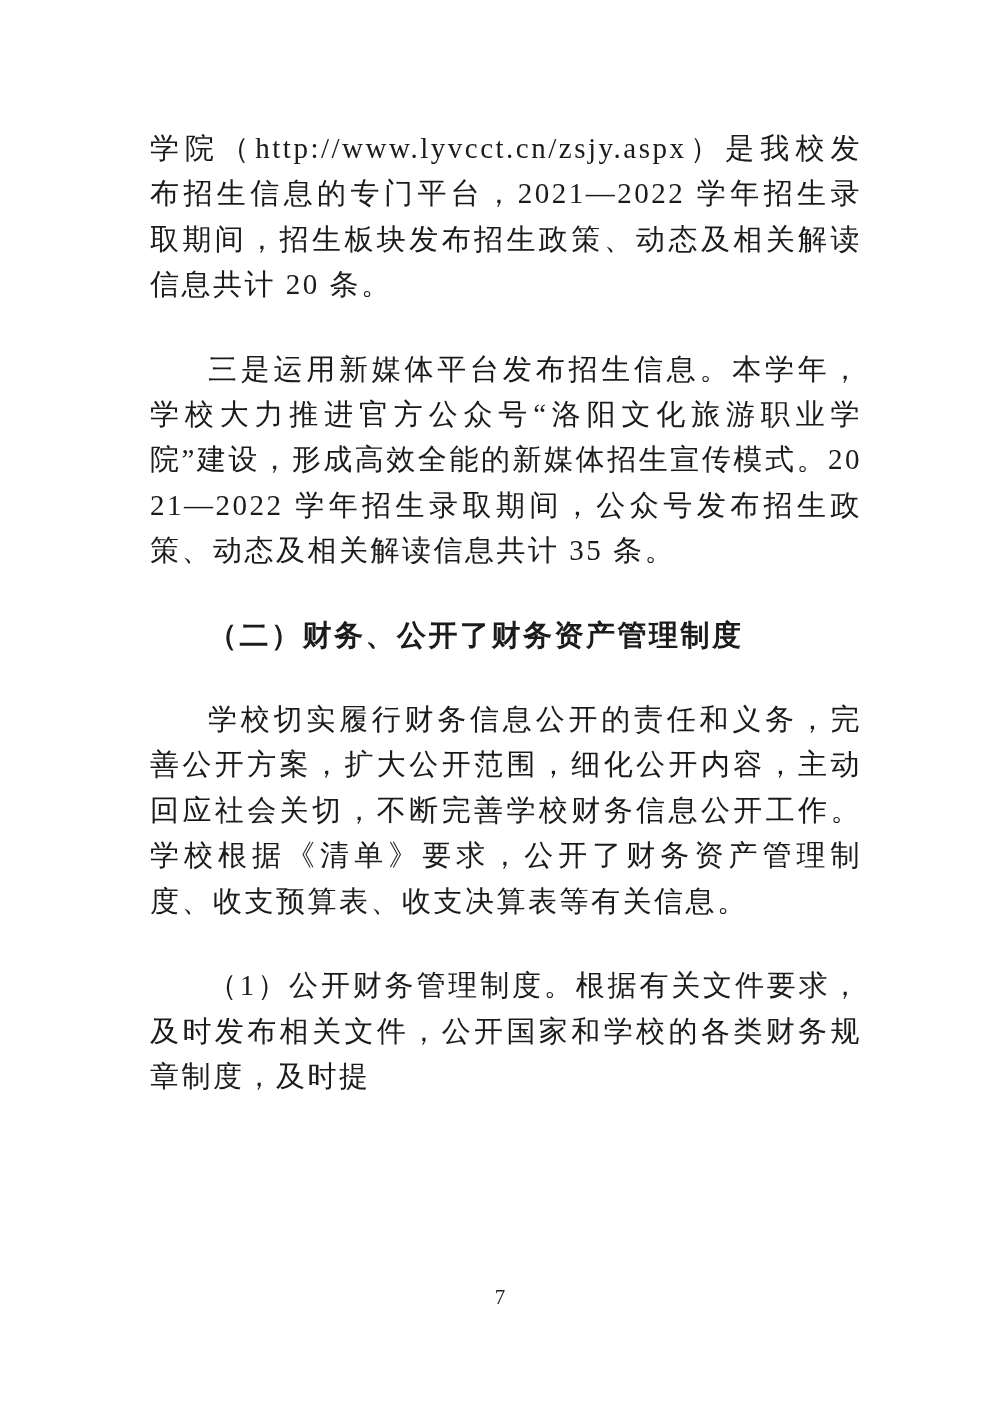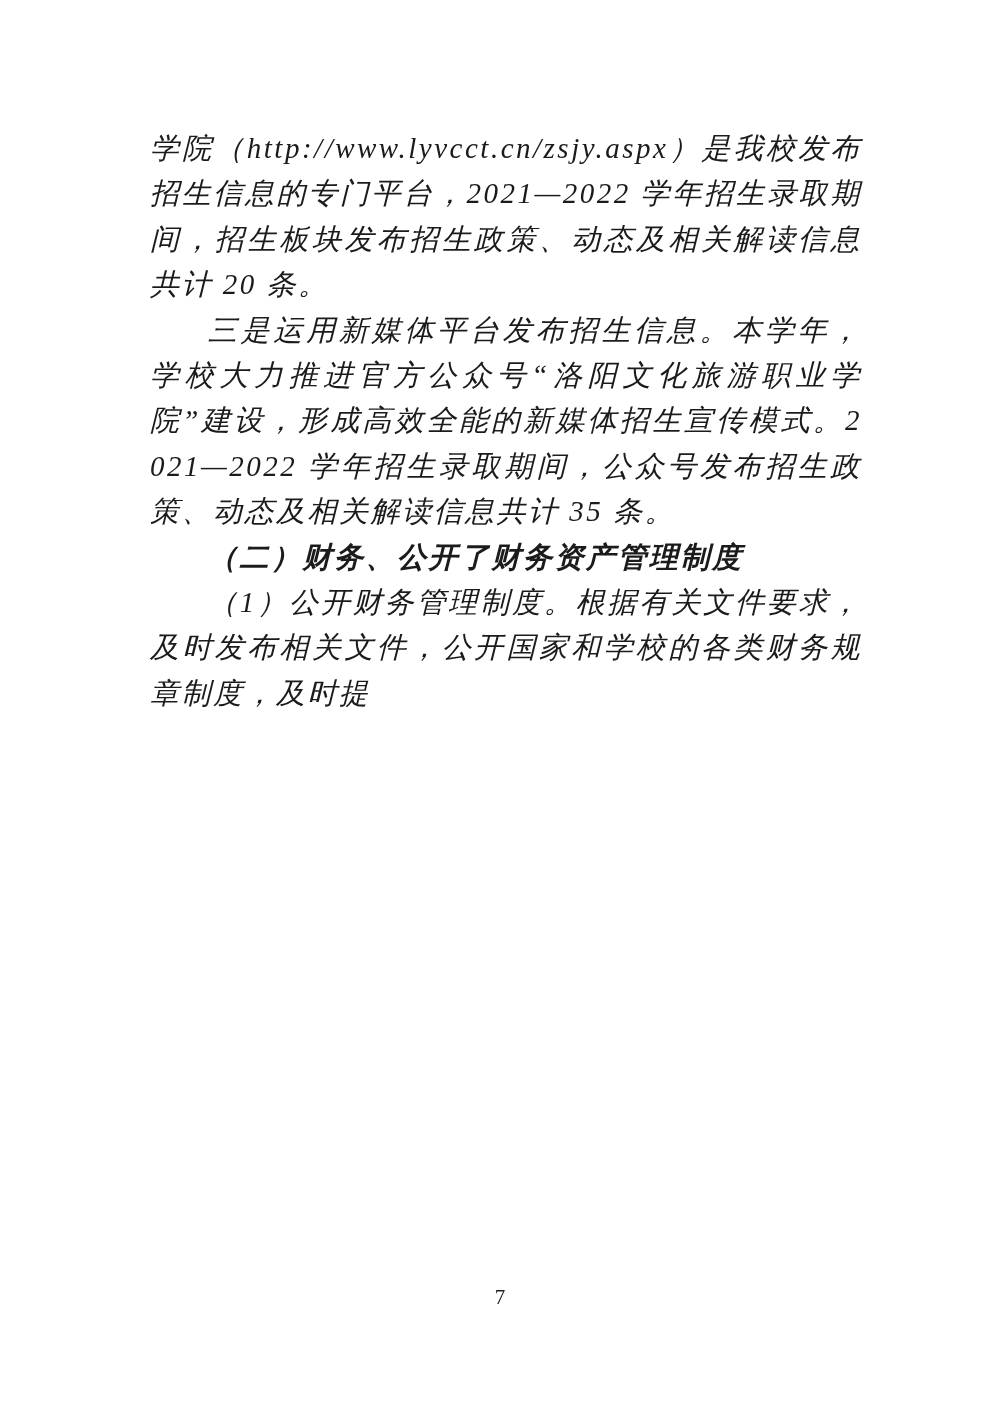--- a/index.html
+++ b/index.html
@@ -24,24 +24,24 @@
   }
   .para {
     margin: 0;
     font-size: 29px;
     line-height: 45.4px;
     letter-spacing: 2.5px;
     text-align: justify;
     text-justify: inter-character;
     font-weight: 400;
     word-break: break-all;
-    font-style: italic;
   }
   .indent {
     text-indent: 2em;
+    margin-top: 39px;
   }
   .section-heading {
     font-weight: 700;
   }
   .page-number {
     position: absolute;
     left: 0;
     top: 1284px;
     width: 100%;
     text-align: center;
@@ -56,20 +56,21 @@
 <div class="page">
 
   <div class="doc-body">
 
     <p class="para">学院（http://www.lyvcct.cn/zsjy.aspx）是我校发布招生信息的专门平台，2021—2022 学年招生录取期间，招生板块发布招生政策、动态及相关解读信息共计 20 条。</p>
 
     <p class="para indent">三是运用新媒体平台发布招生信息。本学年，学校大力推进官方公众号“洛阳文化旅游职业学院”建设，形成高效全能的新媒体招生宣传模式。2021—2022 学年招生录取期间，公众号发布招生政策、动态及相关解读信息共计 35 条。</p>
 
     <h3 class="para indent section-heading">（二）财务、公开了财务资产管理制度</h3>
 
+    <p class="para indent">学校切实履行财务信息公开的责任和义务，完善公开方案，扩大公开范围，细化公开内容，主动回应社会关切，不断完善学校财务信息公开工作。学校根据《清单》要求，公开了财务资产管理制度、收支预算表、收支决算表等有关信息。</p>
 
 
 
     <p class="para indent">（1）公开财务管理制度。根据有关文件要求，及时发布相关文件，公开国家和学校的各类财务规章制度，及时提</p>
 
   </div>
 
   <div class="page-number">7</div>
 
 </div>

